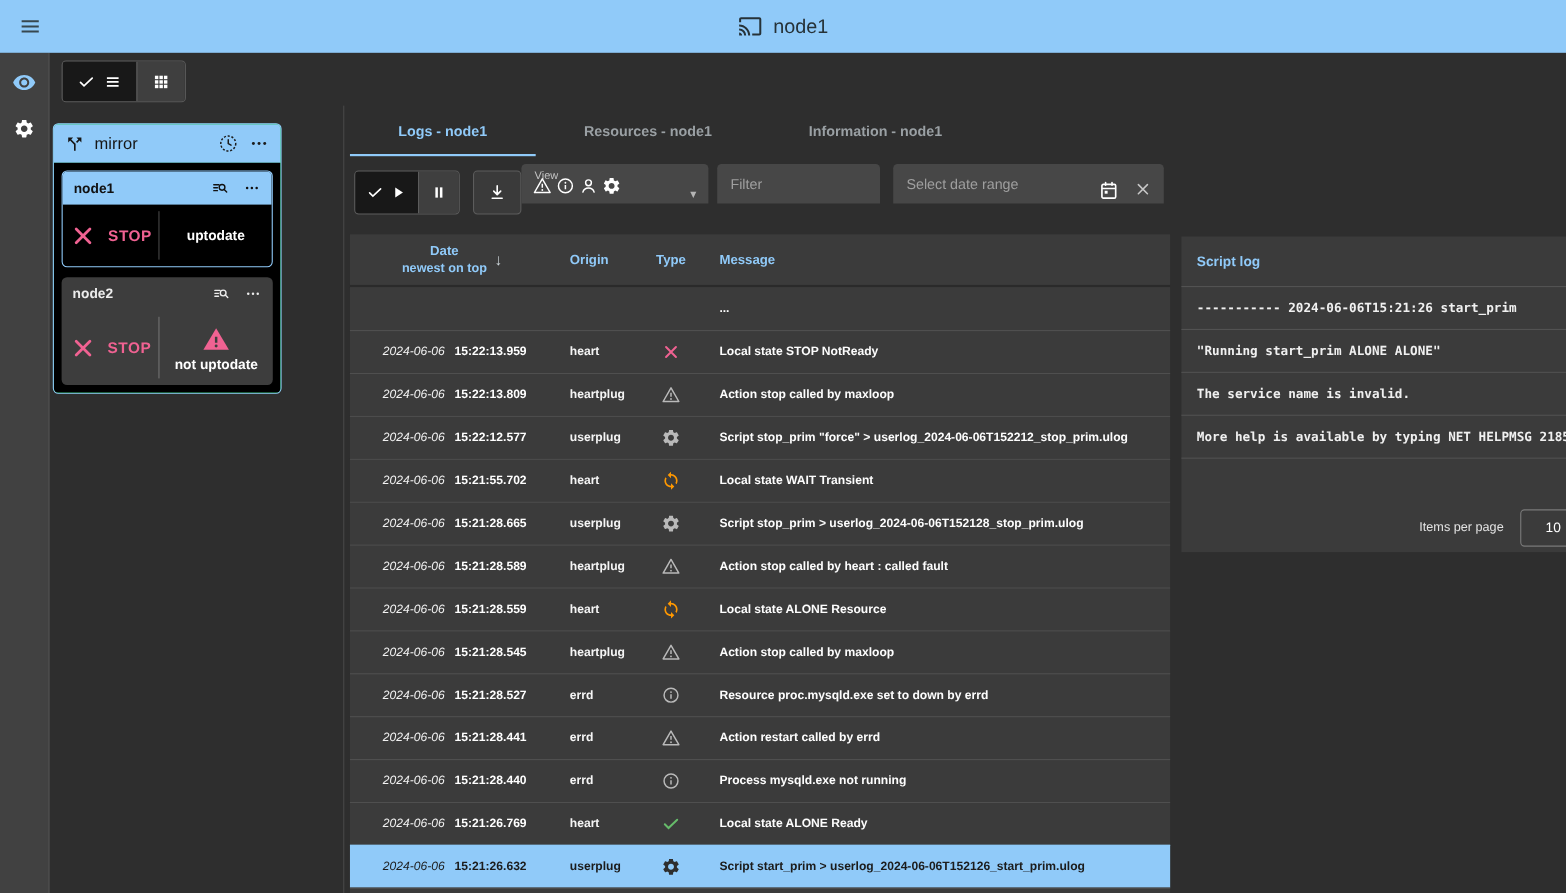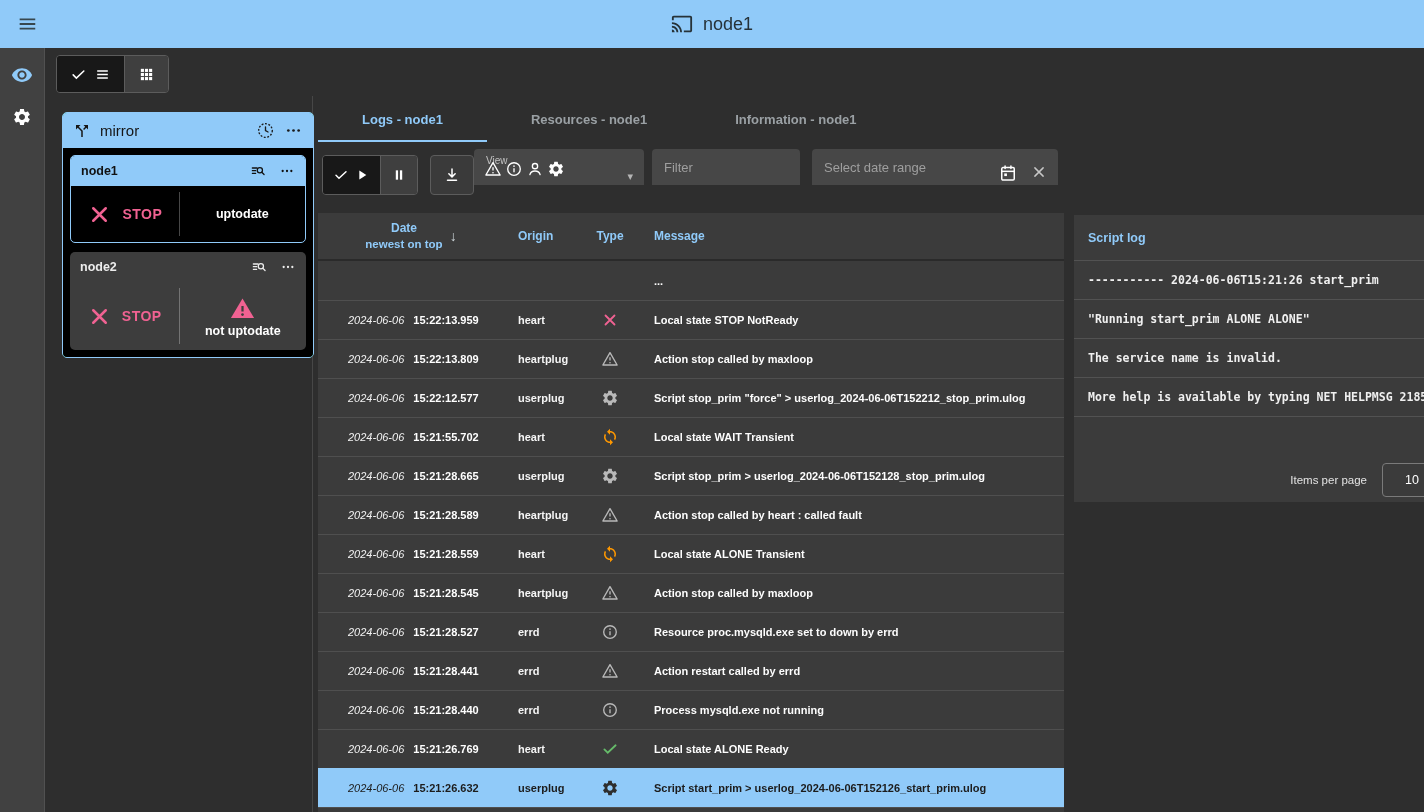--- a/index.html
+++ b/index.html
@@ -28,21 +28,21 @@
   
   .strip{position:absolute;left:46px;top:48px;right:0;height:48px}
   .toggle{display:inline-flex;margin:7px 0 0 10px;border:1px solid #5c5c5c;border-radius:4px;overflow:hidden}
   .seg{height:36px;display:flex;align-items:center;gap:7px;padding:0 13px;background:#3f3f3f;border:none;cursor:pointer;color:#fff}
   .seg.on{background:#181818}
   .seg + .seg{border-left:1px solid #5c5c5c}
   .seg svg{width:17px;height:17px}
 
   
   .left-panel{position:absolute;left:45px;top:96px;width:268px;bottom:0;border-right:1px solid #474747;box-sizing:border-box}
-  .module-card{margin:16px 0 0 17px;width:252px;border:1px solid #90caf9;border-radius:5px;overflow:hidden;background:#22c55e;box-sizing:border-box}
+  .module-card{margin:16px 0 0 3px;width:208px;border:1px solid #90caf9;border-radius:5px;overflow:hidden;background:#22c55e;box-sizing:border-box}
   .module-header{height:35px;background:#90caf9;color:#161616;display:flex;align-items:center;padding:0 10px;gap:9px}
   .module-header svg{width:18px;height:18px}
   .module-name{font-size:15px}
   .mh-spacer{flex:1}
   .mh-btn{background:none;border:none;padding:0;cursor:pointer;color:#1b1b1b;display:flex;align-items:center}
   .mh-btn svg{width:19px;height:19px}
   .module-body{padding:7px;display:flex;flex-direction:column;gap:9px;background:#000}
 
   .node-card{border-radius:5px;overflow:hidden;background:#3d3d3d;cursor:pointer}
   .node-card.selected{background:#000;border:1px solid #90caf9}
@@ -494,21 +494,21 @@
             <span class="t">15:21:28.559</span>
           </div>
           <div class="c-origin">heart</div>
           <div class="c-type">
             <span class="ticon t-sync">
               <svg viewBox="0 0 24 24">
                 <path fill="currentColor" d="M12 4V1L8 5l4 4V6c3.31 0 6 2.69 6 6 0 1.01-.25 1.97-.7 2.8l1.46 1.46C19.54 15.03 20 13.57 20 12c0-4.42-3.58-8-8-8zm0 14c-3.31 0-6-2.69-6-6 0-1.01.25-1.97.7-2.8L5.24 7.74C4.46 8.97 4 10.43 4 12c0 4.42 3.58 8 8 8v3l4-4-4-4v3z"></path>
               </svg>
             </span>
           </div>
-          <div class="c-msg">Local state ALONE Transient</div>
+          <div class="c-msg">Local state ALONE Resource</div>
         </div>
         <div class="trow">
           <div class="c-date">
             <span class="d">2024-06-06</span>
             <span class="t">15:21:28.545</span>
           </div>
           <div class="c-origin">heartplug</div>
           <div class="c-type">
             <span class="ticon t-warn">
               <svg viewBox="0 0 24 24">

